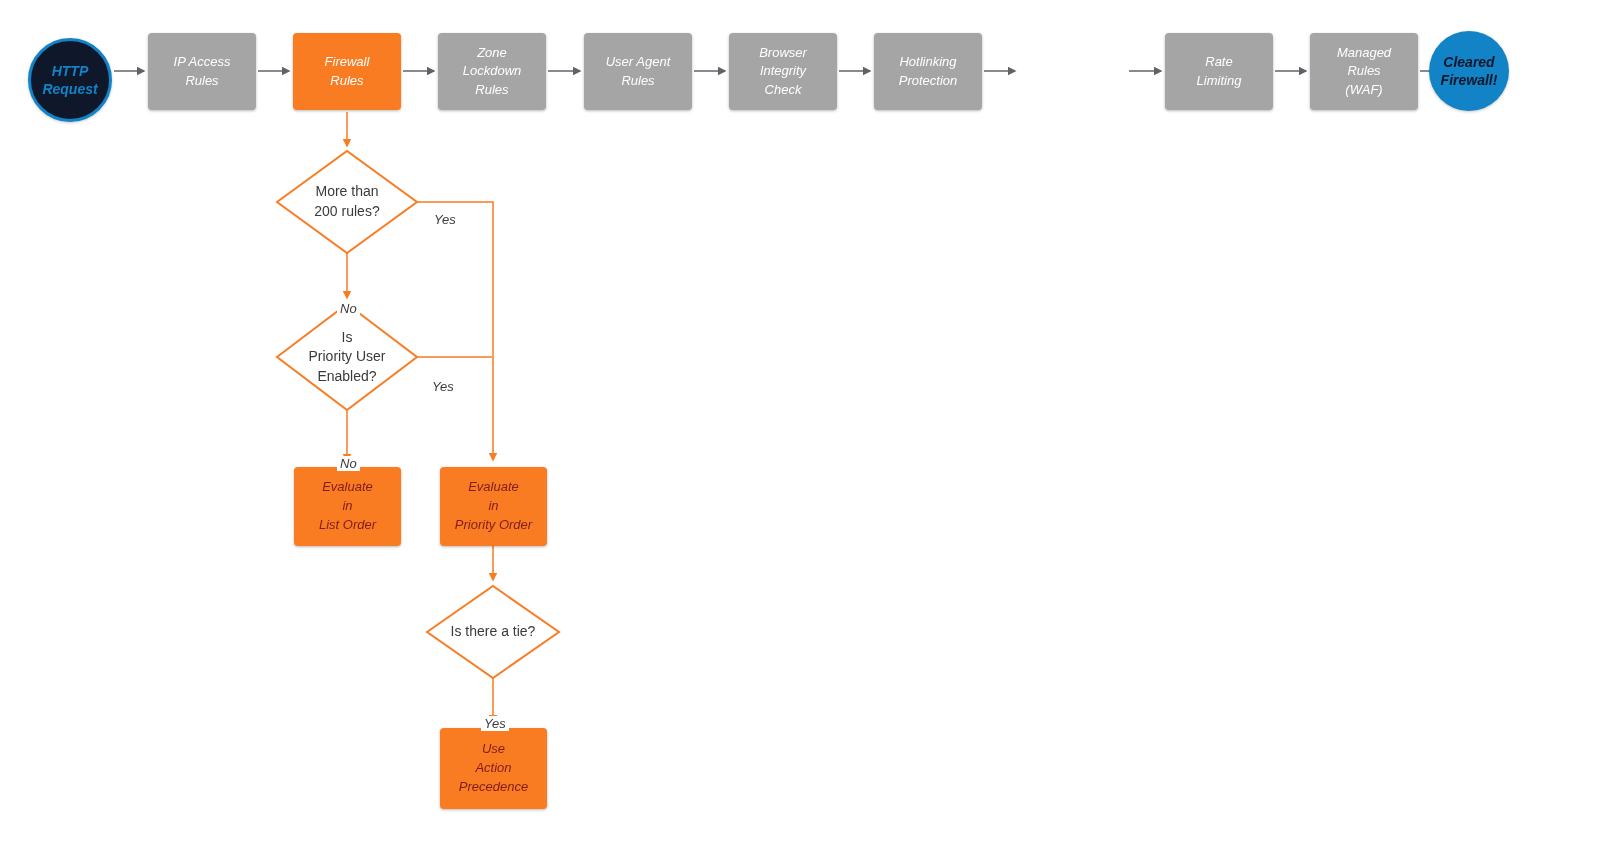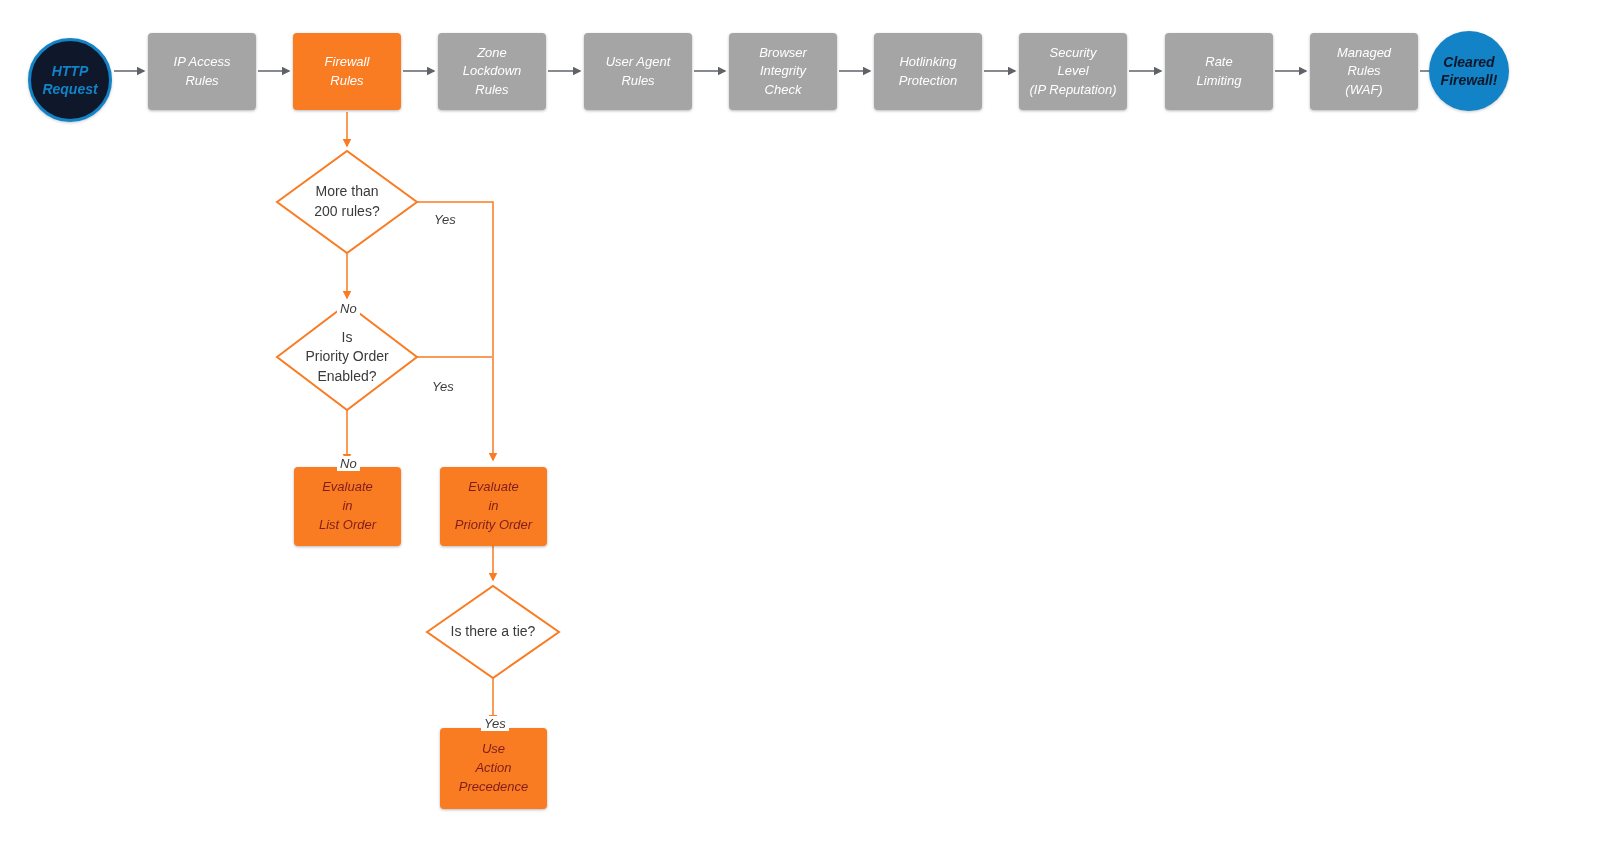--- a/index.html
+++ b/index.html
@@ -114,39 +114,34 @@
     </div>
   <div class="node box gray" style="left:729px">
     <span class="lbl">Browser
 Integrity
 Check</span>
     </div>
   <div class="node box gray" style="left:874px">
     <span class="lbl">Hotlinking
 Protection</span>
     </div>
-  <div class="node box gray" style="left:1019px">
-    <span class="lbl">Security
-Level
-(IP Reputation)</span>
-    </div>
   <div class="node box gray" style="left:1165px">
     <span class="lbl">Rate
 Limiting</span>
     </div>
   <div class="node box gray" style="left:1310px">
     <span class="lbl">Managed
 Rules
 (WAF)</span>
     </div>
 
   <div class="diamond-label dl-1">More than
 200 rules?</div>
   <div class="diamond-label dl-2">Is
-Priority Order
+Priority User
 Enabled?</div>
   <div class="diamond-label dl-3">Is there a tie?</div>
 
   <div class="node proc proc-list">
     <span class="lbl">Evaluate
 in
 List Order</span>
     </div>
   <div class="node proc proc-priority">
     <span class="lbl">Evaluate

